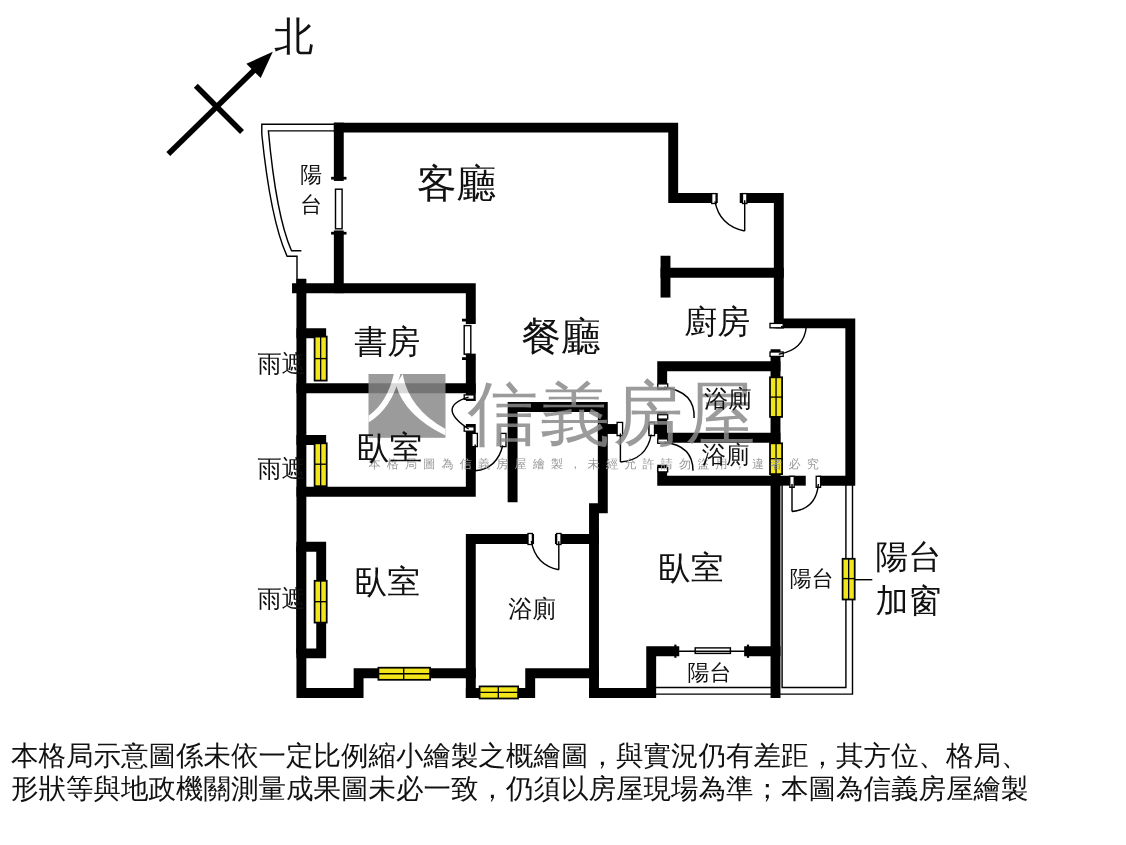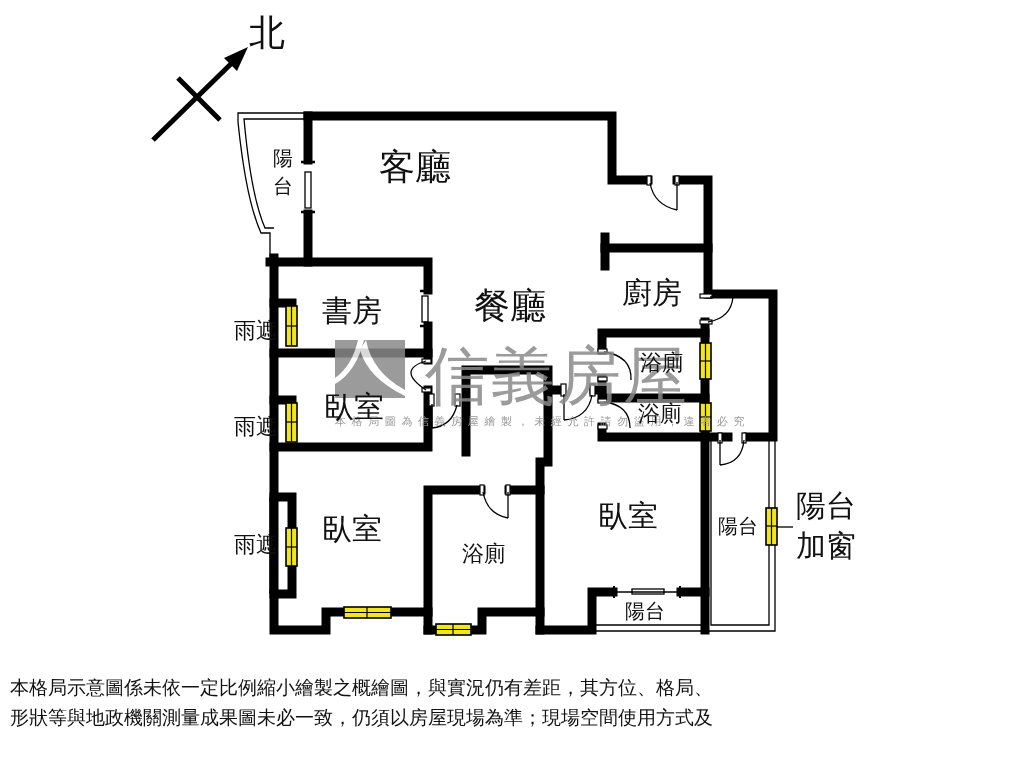--- a/index.html
+++ b/index.html
@@ -9,21 +9,21 @@
   .wall { stroke:#000; stroke-width:9; fill:none; stroke-linecap:square; stroke-linejoin:miter; }
   .thin { stroke:#000; stroke-width:1.3; fill:none; }
   .door { stroke:#000; stroke-width:1.3; fill:none; }
   .jamb { fill:#fff; stroke:#000; stroke-width:1.2; }
   .win { fill:#f2e61a; stroke:#000; stroke-width:1.6; }
   .winline { stroke:#000; stroke-width:1.2; }
   .lbl { font-family:"DejaVu Sans", "Liberation Sans", sans-serif; fill:#111; text-anchor:middle; }
   .wm { font-family:"DejaVu Sans", "Liberation Sans", sans-serif; fill:#8a8a8a; opacity:0.85; }
   .wm-small { font-family:"DejaVu Sans", "Liberation Sans", sans-serif; fill:#9a9a9a; font-size:11px; letter-spacing:5.6px; }
   #disclaimer { position:absolute; left:10px; top:672px; width:1010px; }
-  #disclaimer .line { font-size:19px; line-height:30px; color:#111; white-space:nowrap;
+  #disclaimer .line { font-size:25px; line-height:30px; color:#111; white-space:nowrap;
                       font-family:"DejaVu Serif", "Liberation Serif", serif; }
 </style>
 </head>
 <body>
 
 <svg id="plan" viewBox="0 0 1024 768" xmlns="http://www.w3.org/2000/svg">
 
   <g>
     <line x1="178" y1="78" x2="220" y2="120" stroke="#000" stroke-width="5"></line>
     <line x1="153" y1="140" x2="236" y2="59" stroke="#000" stroke-width="5"></line>
@@ -215,14 +215,14 @@
     <text x="256" y="338" class="lbl" font-size="22">雨遮</text>
     <text x="256" y="434" class="lbl" font-size="22">雨遮</text>
     <text x="256" y="552" class="lbl" font-size="22">雨遮</text>
     <text x="826" y="516" class="lbl" font-size="30">陽台</text>
     <text x="826" y="556" class="lbl" font-size="30">加窗</text>
   </g>
 </svg>
 
 <div id="disclaimer">
   <div class="line">本格局示意圖係未依一定比例縮小繪製之概繪圖，與實況仍有差距，其方位、格局、</div>
-  <div class="line">形狀等與地政機關測量成果圖未必一致，仍須以房屋現場為準；現場空間使用方式及</div>
+  <div class="line">形狀等與地政機關測量成果圖未必一致，仍須以房屋現場為準；本圖為信義房屋繪製</div>
 </div>
 
 </body></html>

